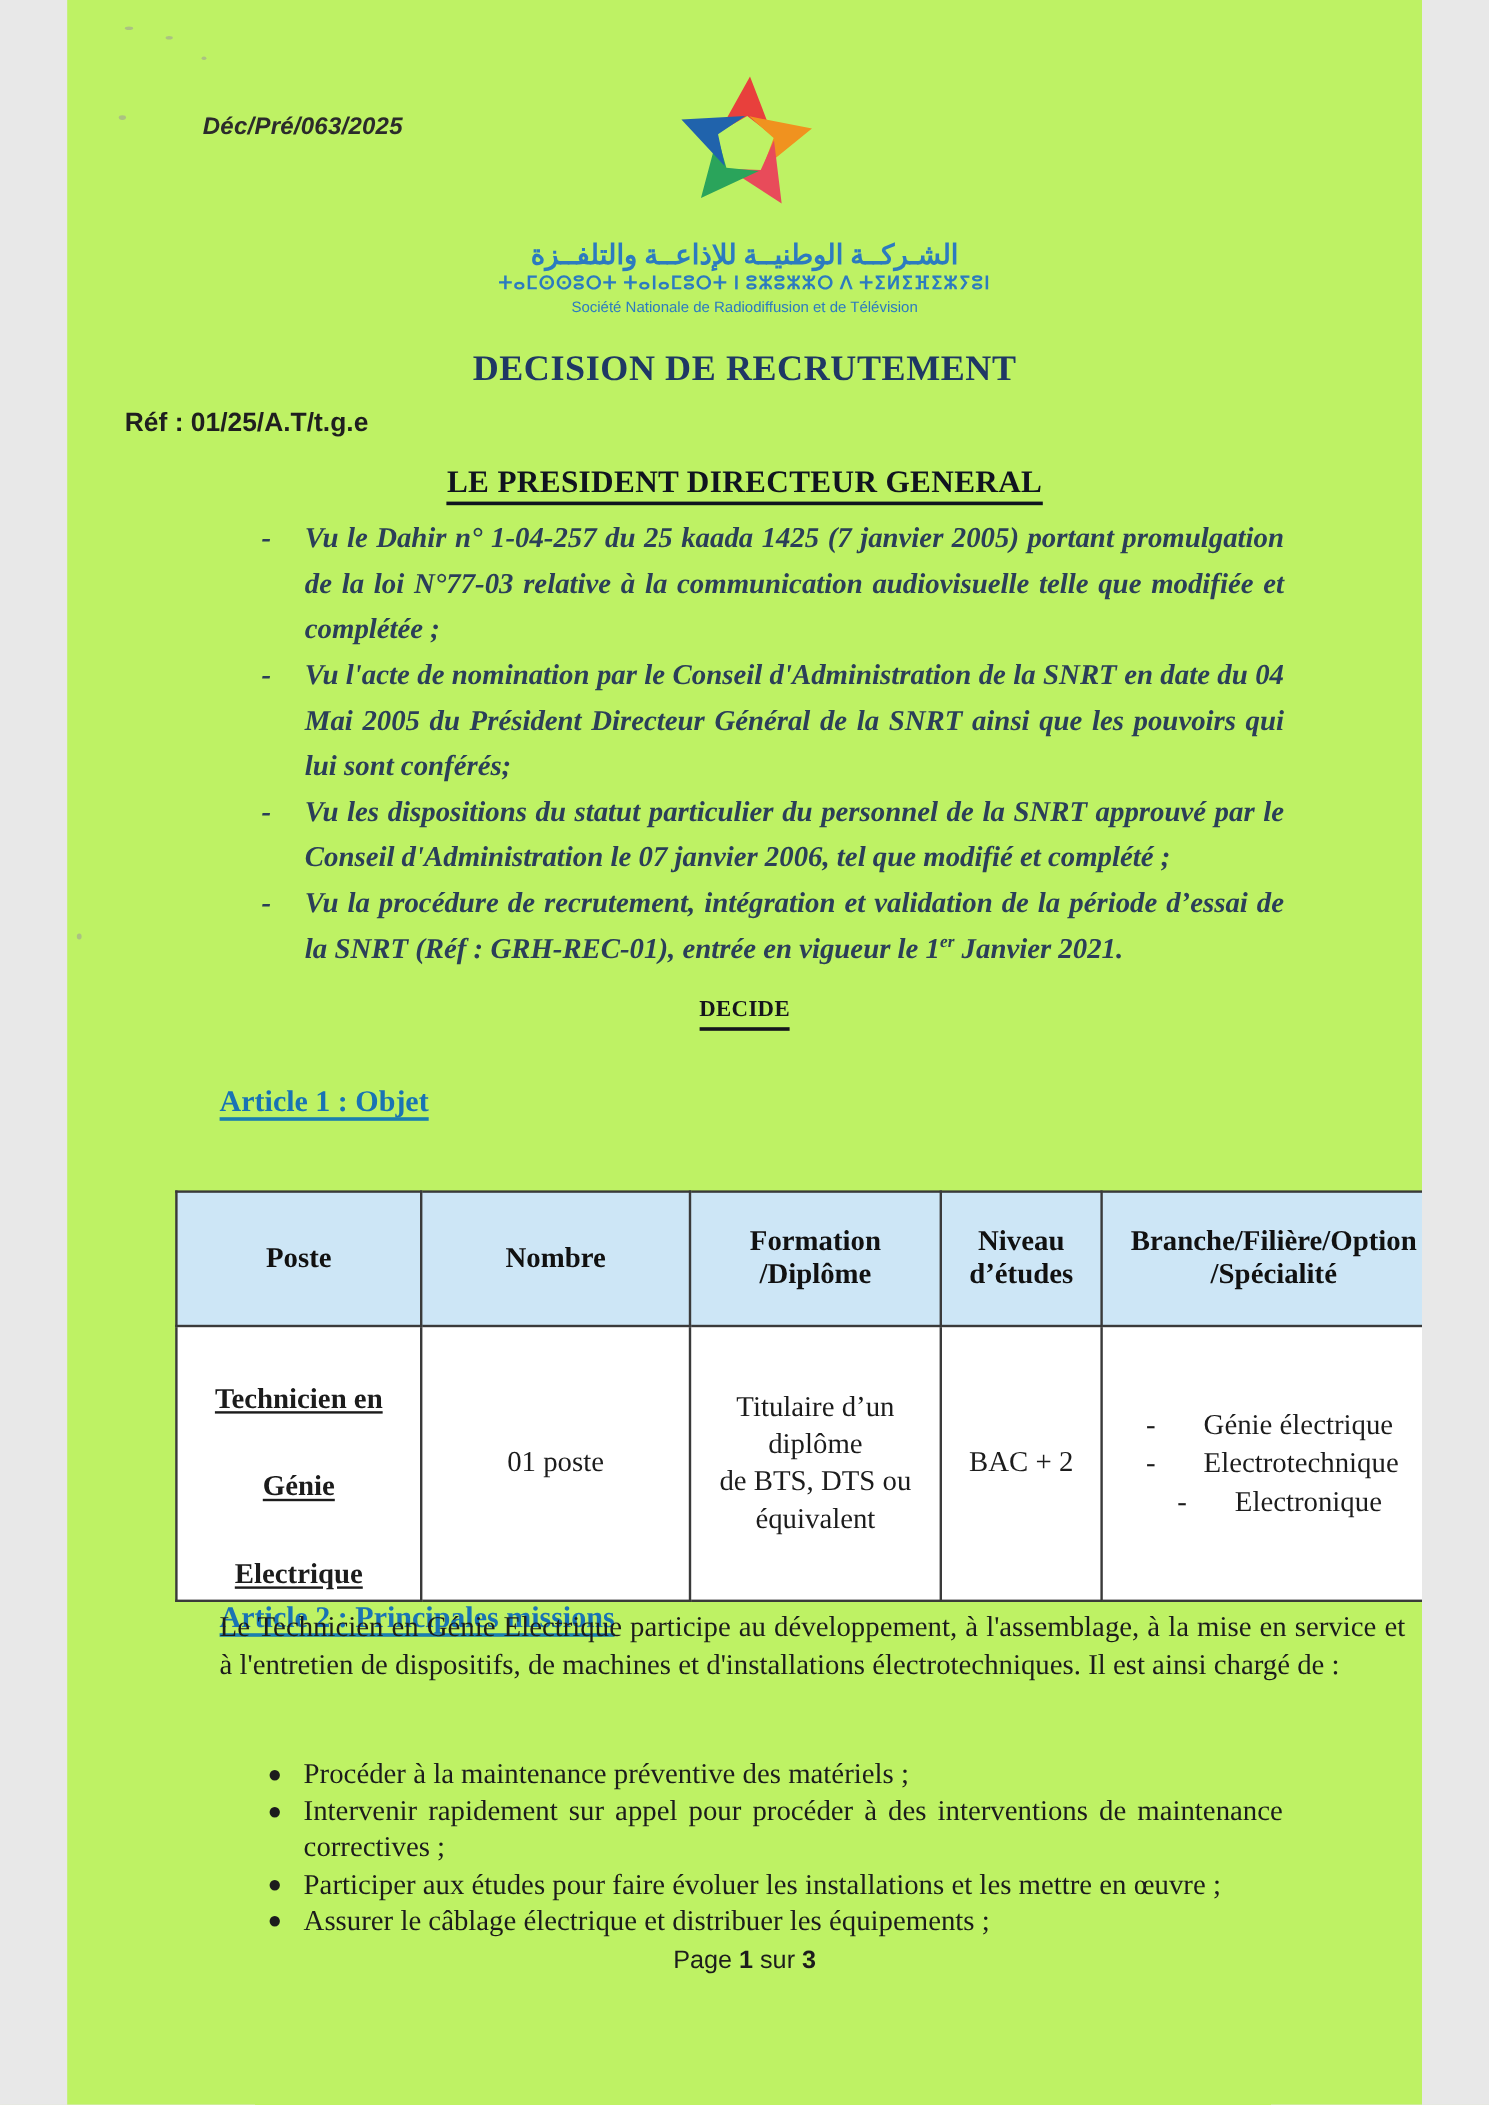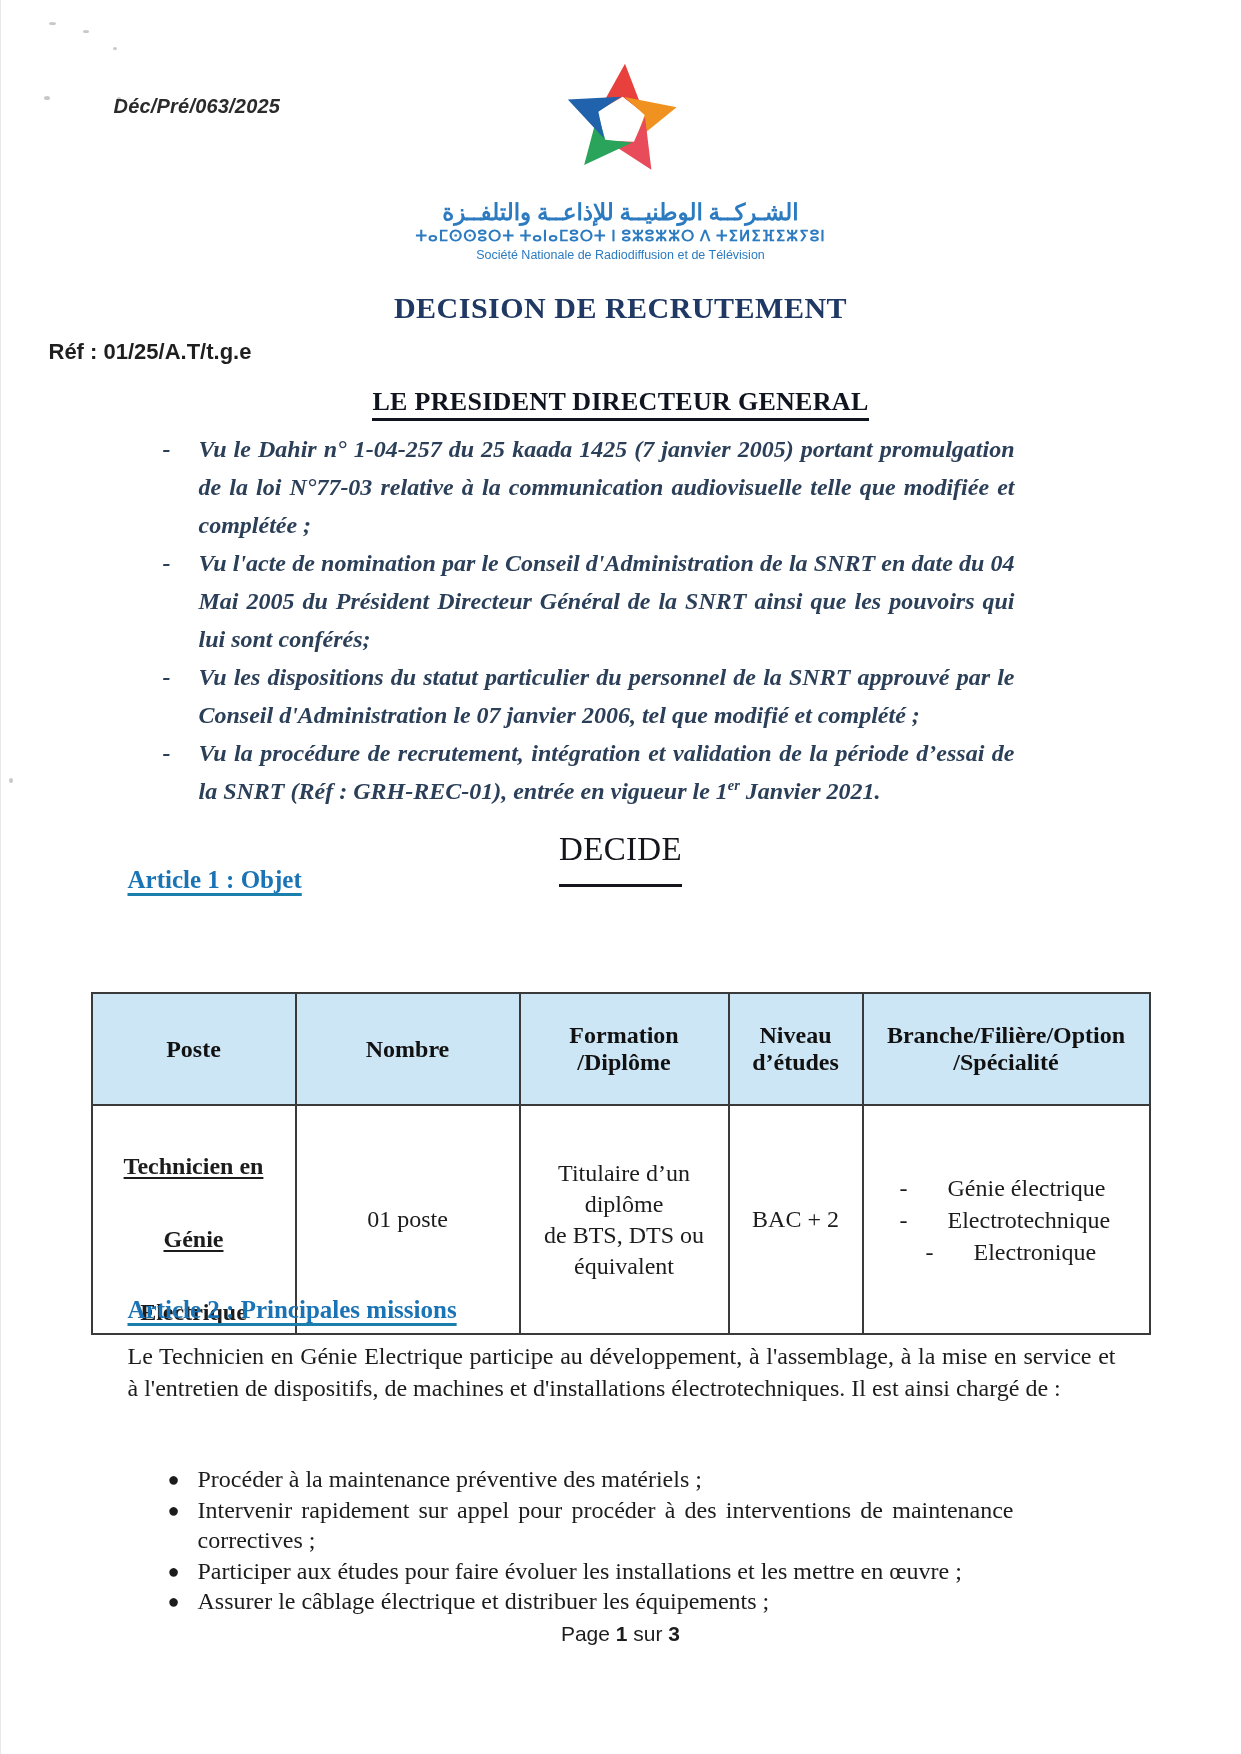--- a/index.html
+++ b/index.html
@@ -1,18 +1,18 @@
 <!DOCTYPE html>
 <html><head>
 <meta charset="utf-8">
 <style>
   html,body{margin:0;padding:0;background:#e8e8e8;}
   .page{
-    position:relative;width:1240px;height:1754px;margin:0 auto;
-    background:#ffffff;overflow:hidden;
+    position:relative;width:1129px;height:1754px;margin:0 auto;
+    background:#bef264;overflow:hidden;
     font-family:"Liberation Serif", serif;color:#1c1c1c;
   }
   .speck{position:absolute;background:#9a9a9a;border-radius:50%;opacity:.55;}
 
   .ref-number{
     position:absolute;left:113px;top:95px;
     font-family:"Liberation Sans", sans-serif;font-weight:bold;font-style:italic;
     font-size:20px;color:#2b2b2b;letter-spacing:.2px;
   }
 
@@ -33,26 +33,26 @@
     border-bottom:3px solid #10141f;padding-bottom:1px;letter-spacing:.3px;}
 
   .clauses{position:absolute;left:162px;top:430px;width:852px;
     color:#2b3f58;font-weight:bold;font-style:italic;font-size:24px;line-height:38px;}
   .clause{display:flex;}
   .clause .dash{flex:none;width:36px;}
   .clause .text{flex:1;text-align:justify;}
   .clause sup{font-size:60%;line-height:0;}
 
   .decide{position:absolute;top:831px;left:0;right:0;text-align:center;}
-  .decide span{display:inline-block;font-size:33px;font-weight:normal;color:#15151c;
-    border-bottom:3px solid #15151c;padding-bottom:16px;letter-spacing:.3px;}
+  .decide span{display:inline-block;font-size:19px;font-weight:bold;color:#15151c;
+    border-bottom:3px solid #15151c;padding-bottom:3px;letter-spacing:.3px;}
 
   .article-heading{font-size:25px;font-weight:bold;color:#1973b4;
     text-decoration:underline;text-decoration-thickness:2.5px;text-underline-offset:5px;
-    text-decoration-color:#1b7fae;}
+    text-decoration-color:#1b7fae;margin-top:39px;}
   .a1-head{position:absolute;left:127px;top:866px;}
   .a1-para{position:absolute;left:127px;top:910px;width:988px;
     font-size:24px;line-height:33px;text-align:justify;}
   .bold{font-weight:bold;}
 
   .table-wrap{position:absolute;left:90px;top:992px;width:1058px;}
   table{border-collapse:collapse;width:100%;table-layout:fixed;}
   th,td{border:2px solid #3a3a3a;text-align:center;vertical-align:middle;
     font-size:24px;padding:4px 6px;}
   thead th{background:#cde6f6;font-weight:bold;height:102px;color:#111;}

